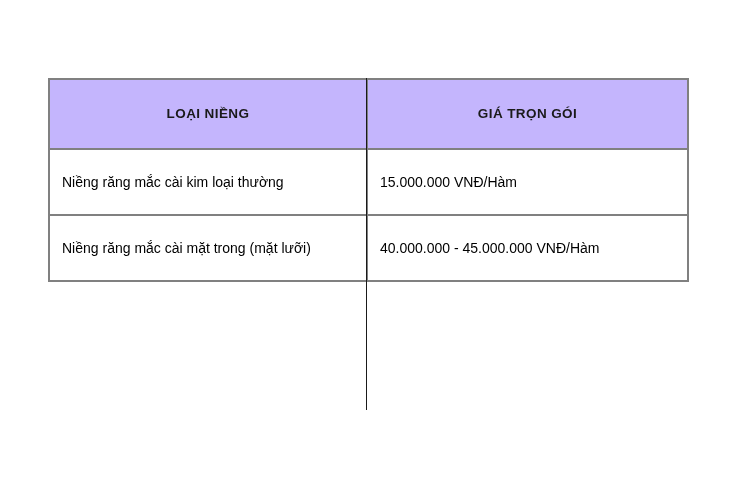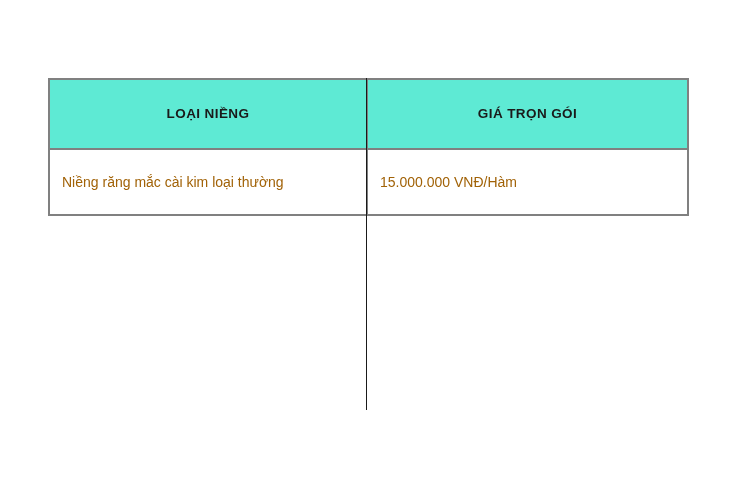--- a/index.html
+++ b/index.html
@@ -42,38 +42,38 @@
     border-bottom: 2px solid #808080;
     border-left: 2px solid #808080;
     border-right: 2px solid #808080;
     padding: 0;
     vertical-align: middle;
     box-sizing: border-box;
   }
 
   
   .price-table thead th {
-    background: #5eead4;
+    background: #c4b5fd;
     height: 70px;
     text-align: center;
     font-size: 13.5px;
     font-weight: bold;
     letter-spacing: 0.4px;
     color: #1a1a1a;
     line-height: 1.3;
   }
 
   
   .price-table tbody td {
     background: #ffffff;
     height: 66px;
     text-align: left;
     font-size: 14px;
     font-weight: normal;
-    color: #a16207;
+    color: #000000;
     line-height: 1.35;
     padding-left: 12px;
     padding-right: 10px;
   }
 
   
   .col-divider {
     position: absolute;
     left: 318px;
     top: 0;
@@ -114,20 +114,24 @@
           <th>LOẠI NIỀNG</th>
           <th>GIÁ TRỌN GÓI</th>
         </tr>
       </thead>
 
       <tbody>
         <tr>
           <td>Niềng răng mắc cài kim loại thường</td>
           <td>15.000.000 VNĐ/Hàm</td>
         </tr>
+        <tr>
+          <td>Niềng răng mắc cài mặt trong (mặt lưỡi)</td>
+          <td>40.000.000 - 45.000.000 VNĐ/Hàm</td>
+        </tr>
       </tbody>
     </table>
 
     <div class="col-divider"></div>
 
   </div>
 
 </div>
 
 </body></html>

